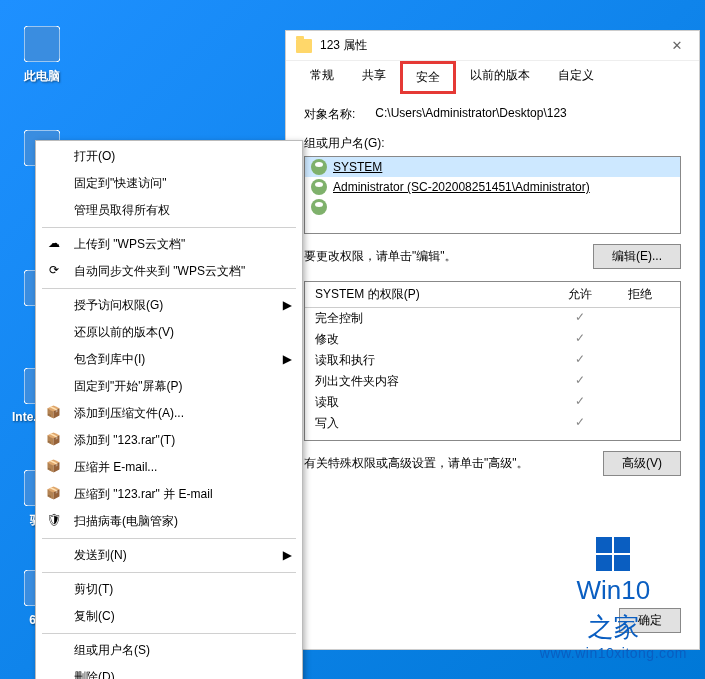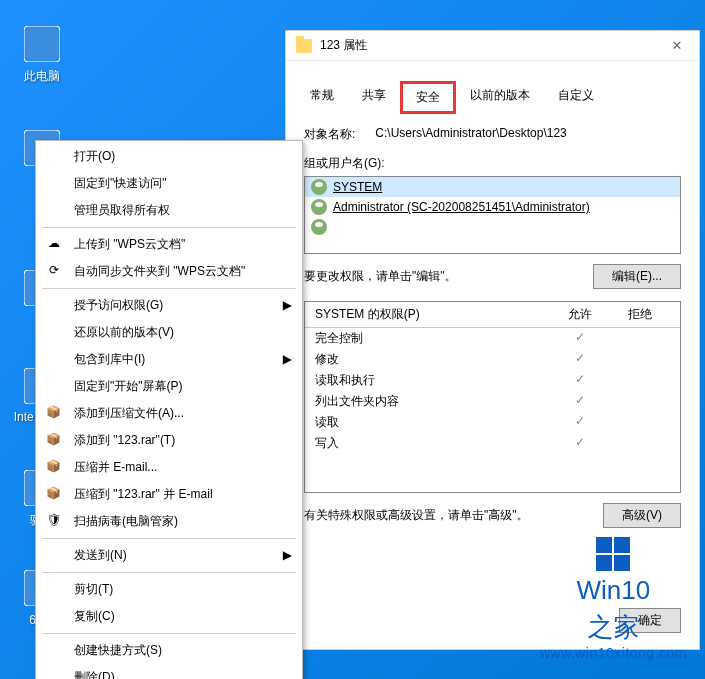--- a/index.html
+++ b/index.html
@@ -1,47 +1,47 @@
 <!DOCTYPE html>
 <html><head>
 <meta charset="utf-8">
 <style>
 * { margin: 0; padding: 0; box-sizing: border-box; font-family: "Microsoft YaHei", "Segoe UI", sans-serif; }
 body { width: 705px; height: 679px; background: linear-gradient(135deg, #1e90ff 0%, #0078d7 100%); overflow: hidden; position: relative; }
 
 
 .desktop-icon { position: absolute; width: 60px; text-align: center; color: #fff; font-size: 12px; cursor: pointer; }
 .desktop-icon .ico { width: 40px; height: 40px; margin: 0 auto 4px; display: flex; align-items: center; justify-content: center; }
-.desktop-icon .txt { text-shadow: 1px 1px 2px rgba(0,0,0,.5); }
+.desktop-icon .txt { text-shadow: 1px 1px 2px rgba(0,0,0,.5); font-weight: bold; }
 
 
 .ctx { position: absolute; left: 35px; top: 140px; width: 268px; background: #fff; border: 1px solid #bbb; box-shadow: 2px 2px 6px rgba(0,0,0,.3); font-size: 12px; color: #000; z-index: 50; padding: 2px 0; }
 .ctx .item { padding: 5px 14px 5px 38px; position: relative; line-height: 17px; }
 .ctx .item .arrow { position: absolute; right: 10px; top: 5px; }
 .ctx .item .iico { position: absolute; left: 10px; top: 4px; width: 16px; height: 16px; display:flex; align-items:center; justify-content:center; }
 .ctx .sep { height: 1px; background: #d0d0d0; margin: 3px 6px; }
 
 
 .dlg { position: absolute; left: 285px; top: 30px; width: 415px; height: 620px; background: #fff; border: 1px solid #ccc; z-index: 10; font-size: 12px; }
 .dlg .titlebar { height: 30px; display: flex; align-items: center; padding: 0 10px; border-bottom: 1px solid #eee; }
 .dlg .titlebar .folder-ico { width: 16px; height: 14px; background: #ffd76a; border-radius: 1px; margin-right: 8px; position:relative; }
 .dlg .titlebar .folder-ico:before { content:""; position:absolute; top:-3px; left:0; width:8px; height:3px; background:#ffd76a; border-radius:1px 1px 0 0;}
 .dlg .titlebar .close { margin-left: auto; width: 24px; text-align: center; color: #666; font-size: 13px; cursor:pointer; }
-.dlg .tabs { display: flex; margin: 20px 10px 0; }
+.dlg .tabs { display: flex; margin: 0 10px 0; }
 .dlg .tab { padding: 5px 13px; border: 1px solid transparent; cursor:pointer; }
 .dlg .tab.active { border: 3px solid #e53935; }
 .dlg .body { padding: 12px 18px; }
 .row { display: flex; gap: 20px; margin-bottom: 12px; }
 .listbox { border: 1px solid #888; height: 78px; overflow: auto; background:#fff; }
 .listbox .li { padding: 2px 6px; display: flex; align-items: center; gap: 6px; text-decoration: underline; }
 .listbox .li.sel { background: #cde8ff; }
 .user-ico { width:16px; height:16px; background:#7fb16c; border-radius:50%; display:inline-block; position:relative;}
 .user-ico:before{content:"";position:absolute;top:3px;left:4px;width:8px;height:5px;background:#fff;border-radius:50%;}
 .btn { border: 1px solid #888; background: #e1e1e1; padding: 3px 18px; cursor:pointer; font-size:12px;}
-.perm-table { border: 1px solid #888; height: 192px; width: 100%; }
+.perm-table { border: 1px solid #888; height: 160px; width: 100%; }
 .perm-head { display:flex; padding: 4px 10px; border-bottom: 1px solid #ccc; font-size:12px;}
 .perm-head .c1{flex:1;} .perm-head .c2,.perm-head .c3{width:60px; text-align:center;}
 .perm-row { display:flex; padding: 2px 10px; font-size:12px;}
 .perm-row .c1{flex:1;} .perm-row .c2,.perm-row .c3{width:60px; text-align:center; color:#888;}
 .check { color:#888; }
 .dlg .footer { position:absolute; bottom:16px; right:18px; display:flex; gap:8px;}
 
 
 .wm { position: absolute; right: 18px; bottom: 18px; text-align: right; z-index: 60; }
 .wm .logo { display:flex; align-items:center; justify-content:flex-end; gap:4px; font-size: 26px; color:#0a5ec1; font-weight:500;flex-direction:column;}
@@ -120,21 +120,21 @@
     <div class="item"><span class="iico">📦</span><span>添加到 "123.rar"(T)</span></div>
     <div class="item"><span class="iico">📦</span><span>压缩并 E-mail...</span></div>
     <div class="item"><span class="iico">📦</span><span>压缩到 "123.rar" 并 E-mail</span></div>
     <div class="item"><span class="iico">🛡</span><span>扫描病毒(电脑管家)</span></div>
     <div class="sep"></div>
     <div class="item"><span>发送到(N)</span><span class="arrow">▶</span></div>
     <div class="sep"></div>
     <div class="item"><span>剪切(T)</span></div>
     <div class="item"><span>复制(C)</span></div>
     <div class="sep"></div>
-    <div class="item"><span>创建快捷方式(S)</span></div>
+    <div class="item"><span>组或用户名(S)</span></div>
     <div class="item"><span>删除(D)</span></div>
   </div>
 
 <div class="dlg">
   <div class="titlebar">
     <span class="folder-ico"></span>
     <span>123 属性</span>
     <span class="close">✕</span>
   </div>
   <div class="tabs" id="tabs">

